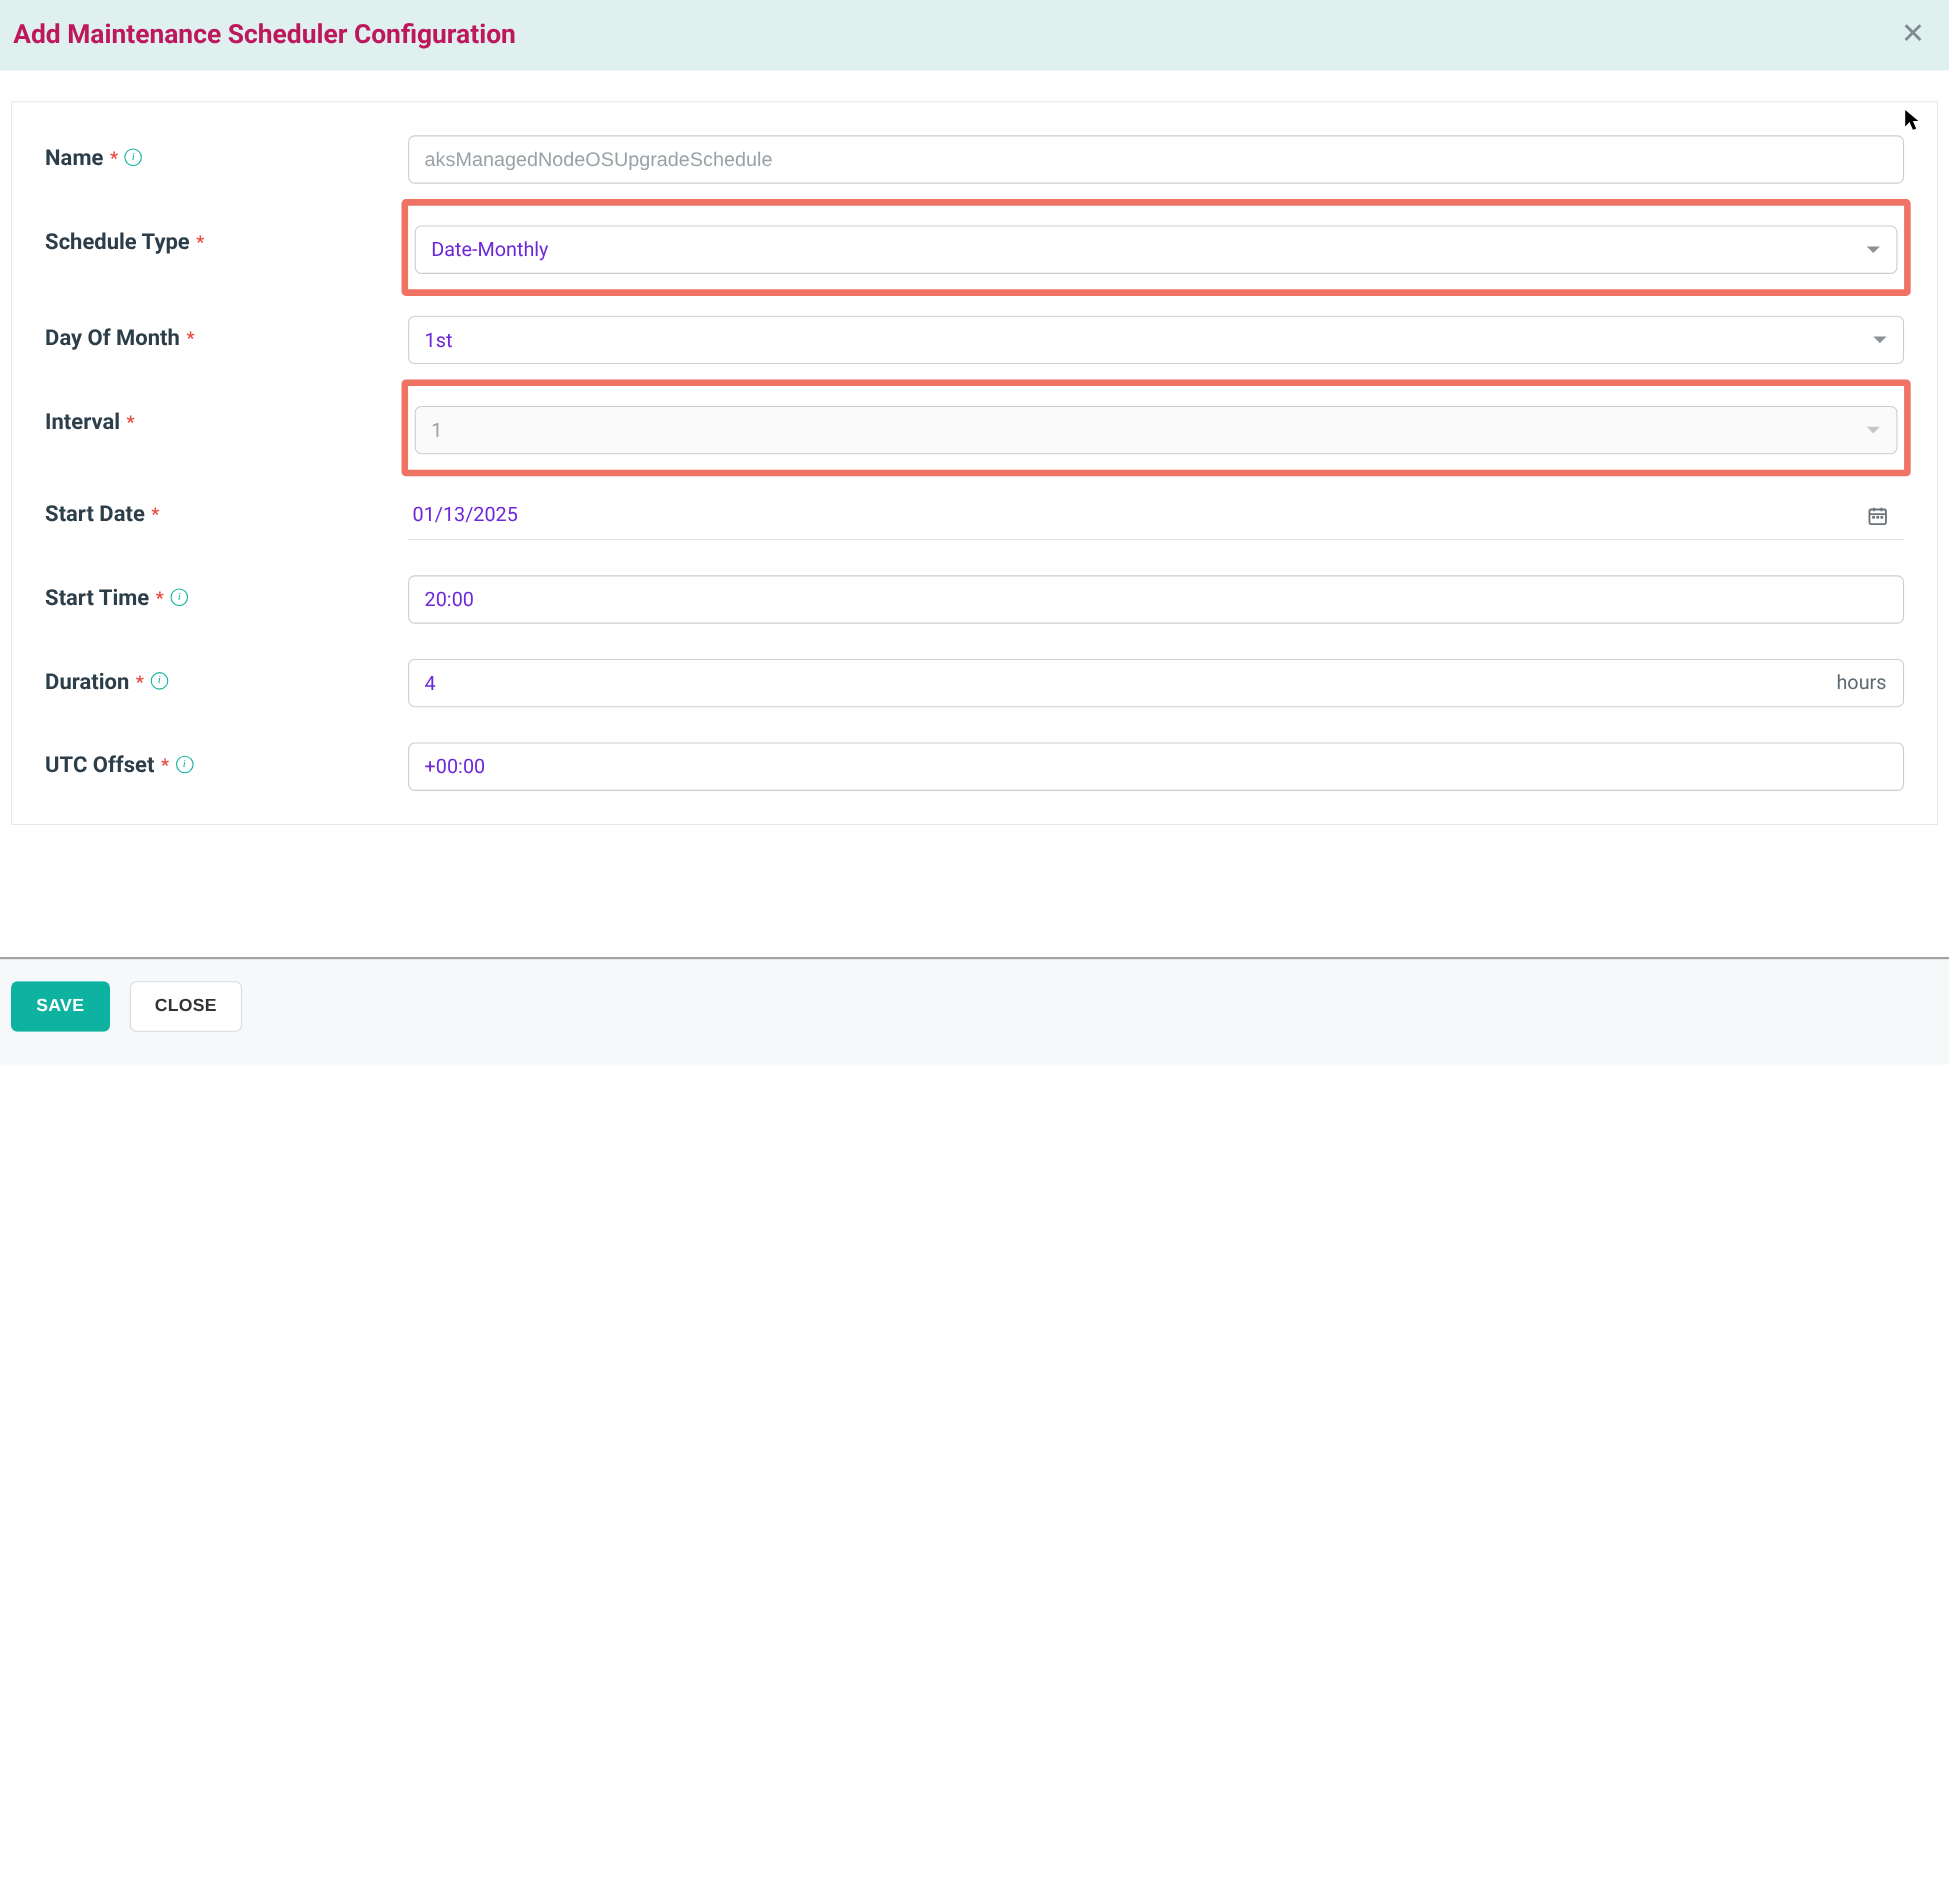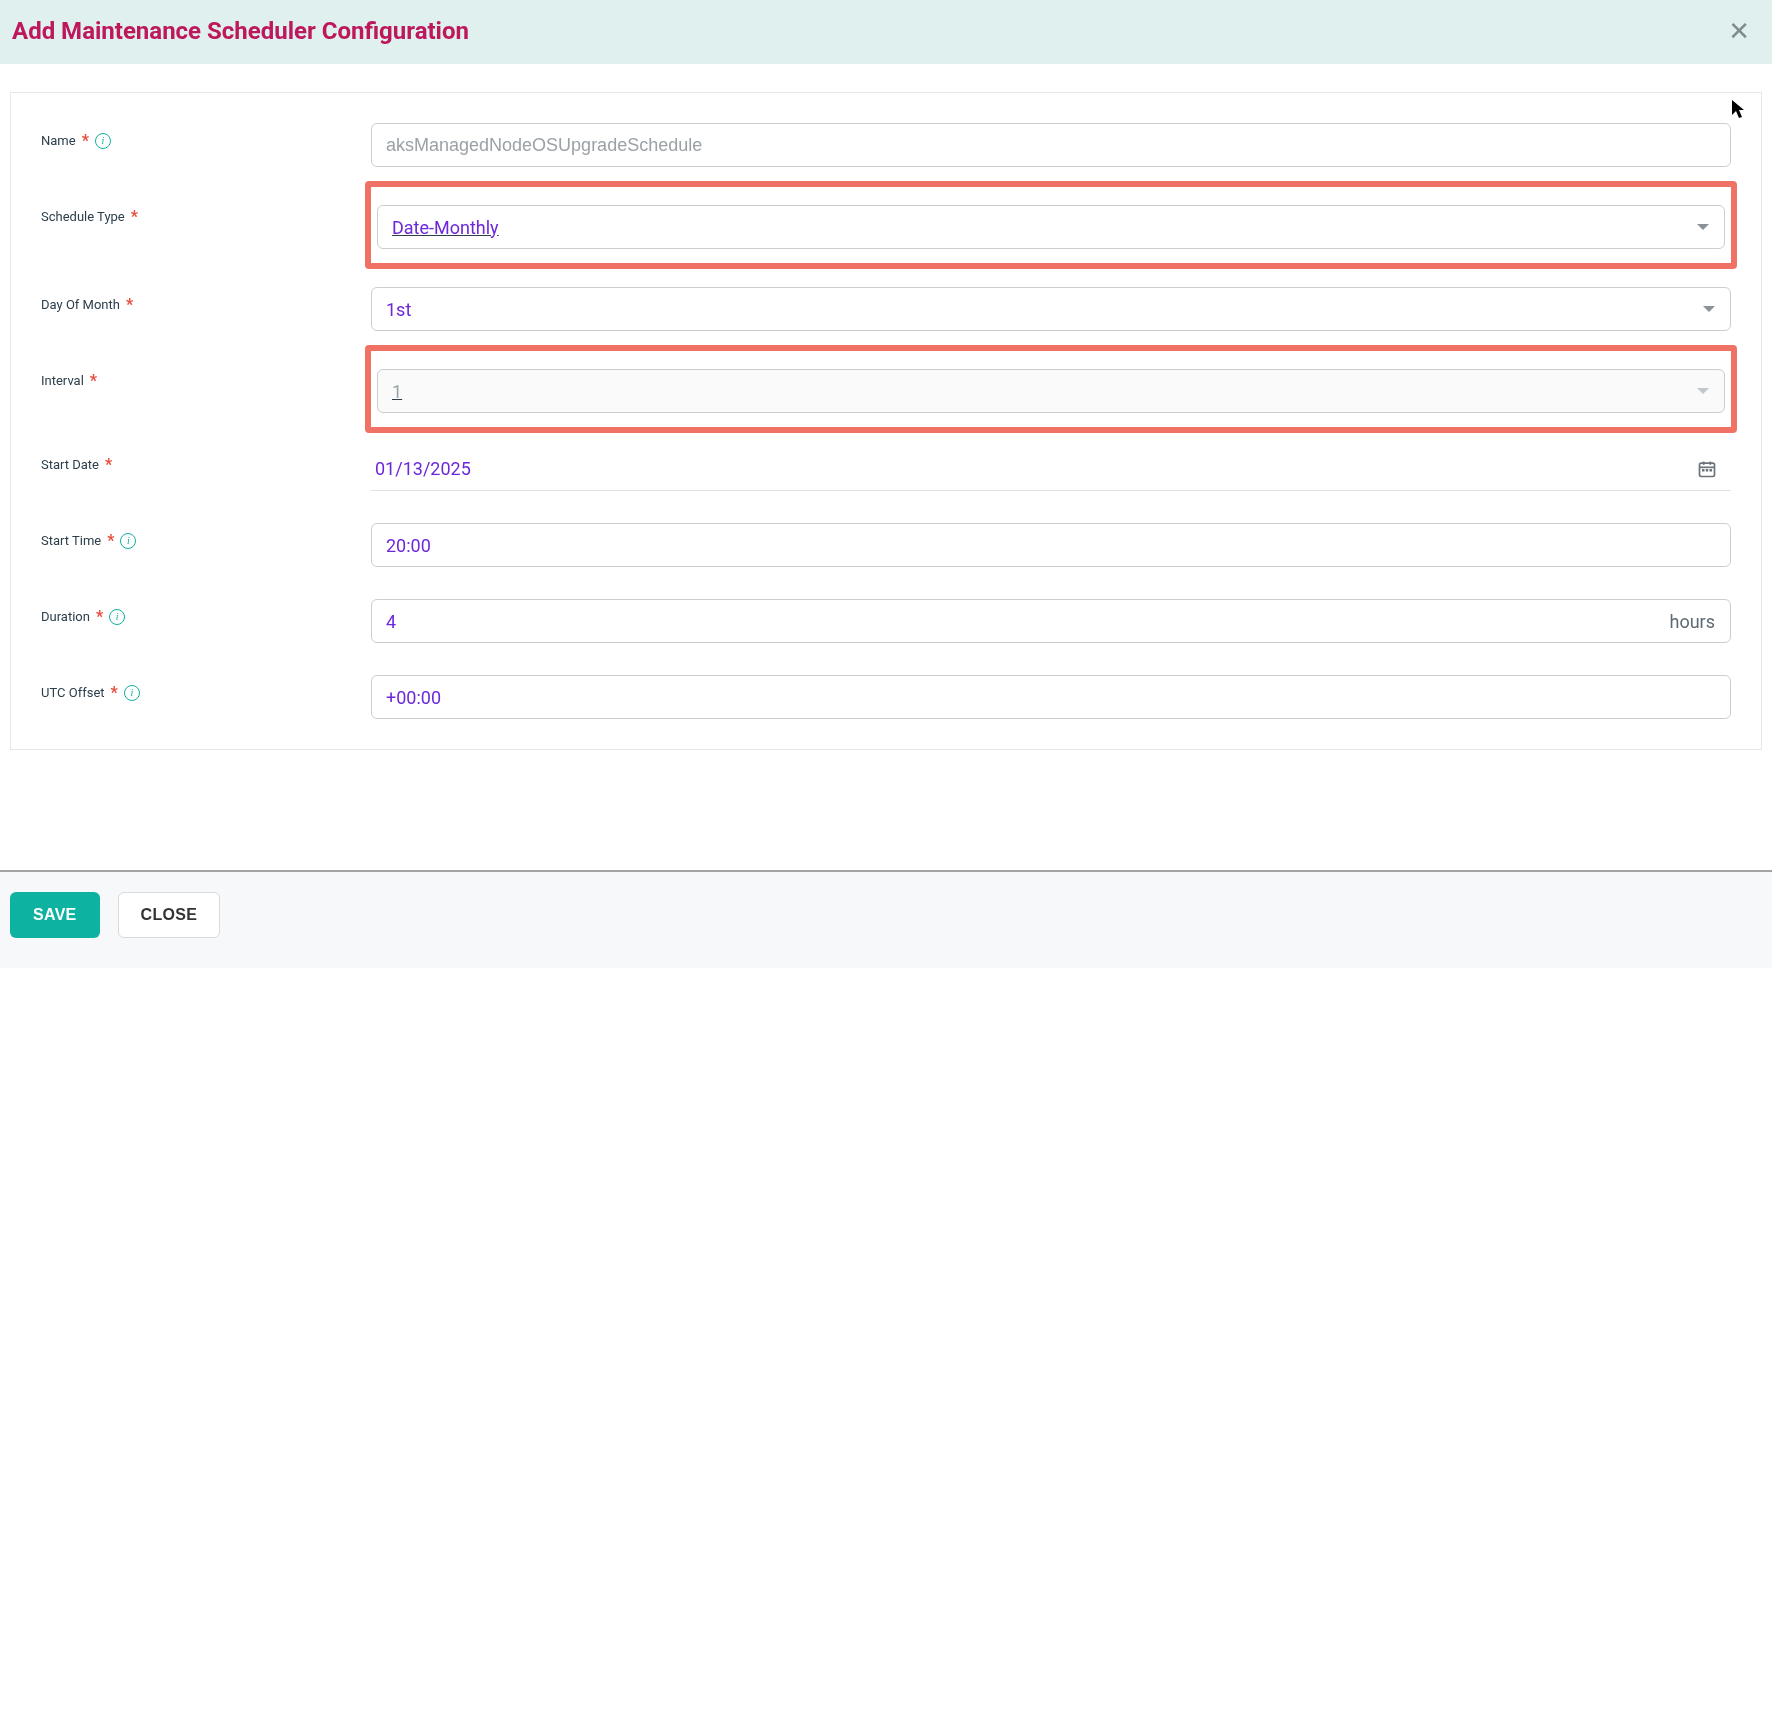--- a/index.html
+++ b/index.html
@@ -53,22 +53,22 @@
   .form-row:first-of-type { margin-top: 10px; }
   .label-col {
     width: 330px;
     flex-shrink: 0;
     padding-top: 8px;
     display: flex;
     align-items: center;
     gap: 6px;
   }
   .label-text {
-    font-size: 13px;
-    font-weight: 400;
+    font-size: 20px;
+    font-weight: 700;
     color: #2c3e4a;
   }
   .req-star { color: #e94b3c; font-weight: 700; }
   .info-icon {
     width: 16px; height: 16px;
     border: 1.5px solid #0eb39e;
     border-radius: 50%;
     display: inline-flex;
     align-items: center; justify-content: center;
     font-size: 10px;
@@ -80,21 +80,21 @@
   .field-col {
     flex: 1;
     position: relative;
   }
   .highlight-wrap {
     border: 6px solid #f07264;
     border-radius: 4px;
     padding: 18px 6px 14px 6px;
     margin: -18px -6px -14px -6px;
   }
-  .highlight-wrap .highlight-inner { position: relative; text-decoration: underline; }
+  .highlight-wrap .highlight-inner { position: relative; }
   .control {
     width: 100%;
     height: 44px;
     border: 1px solid #c9ced3;
     border-radius: 6px;
     padding: 8px 40px 8px 14px;
     font-size: 18px;
     background: #fff;
     color: #6d28d9;
     display: flex;

